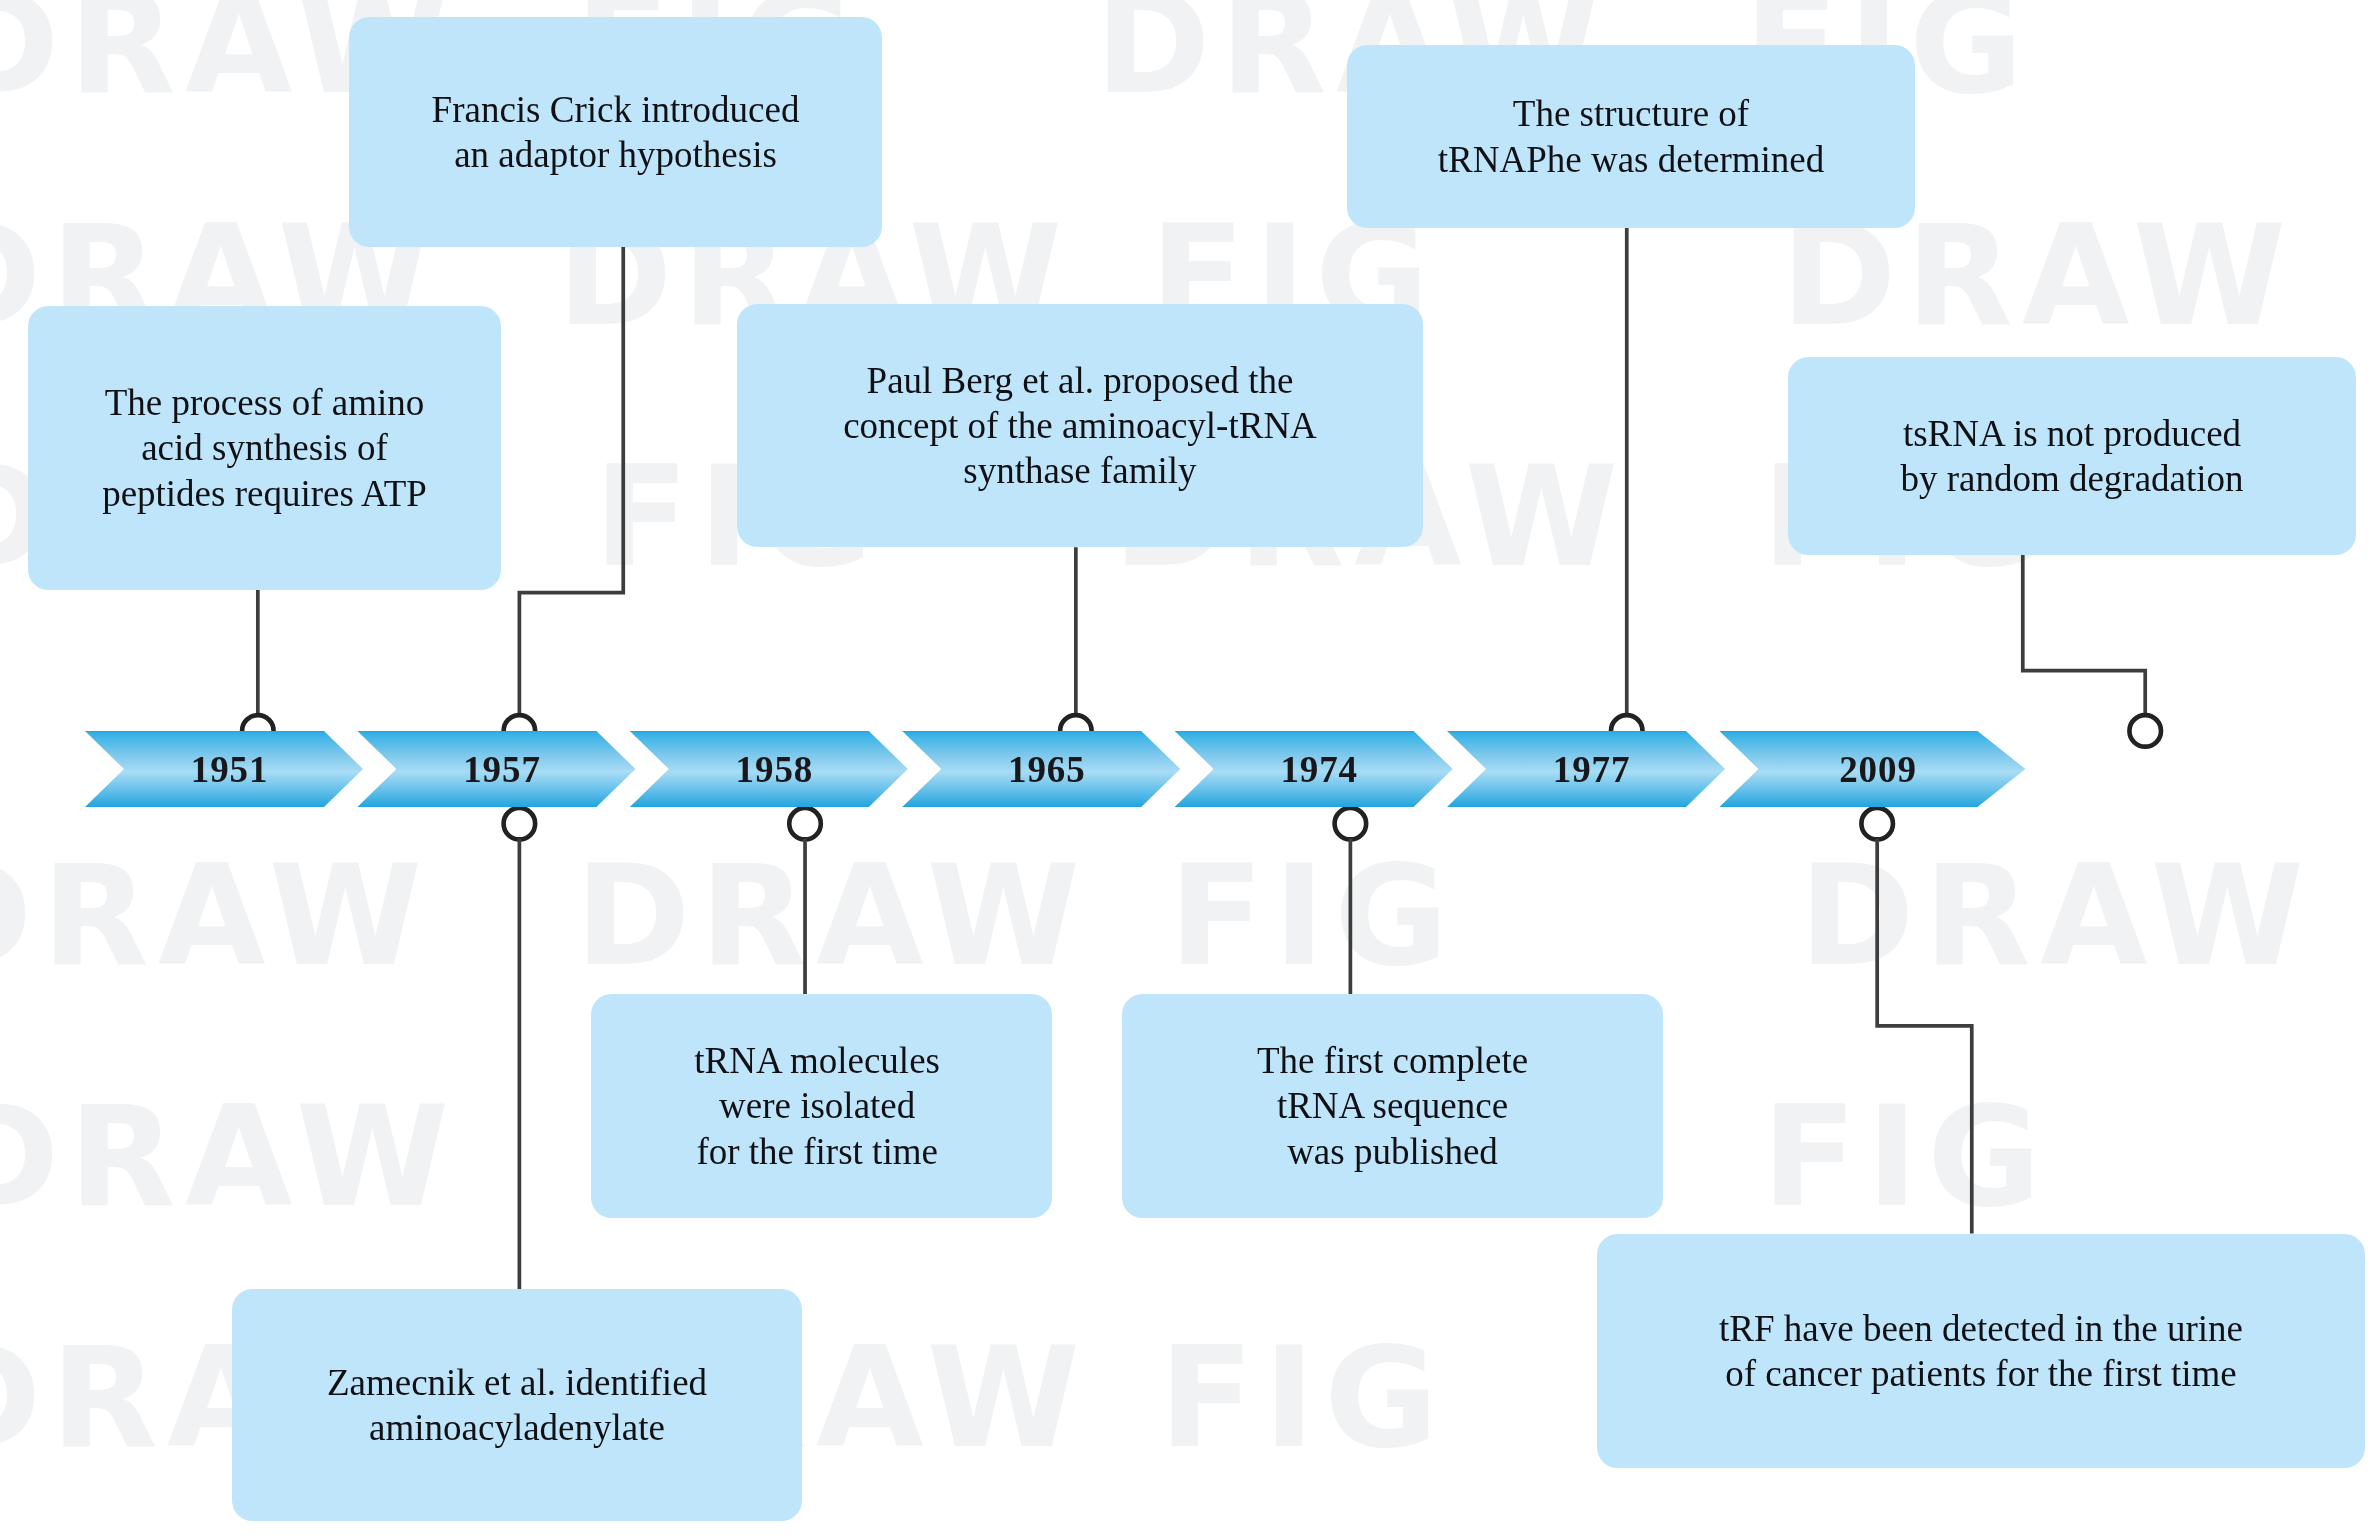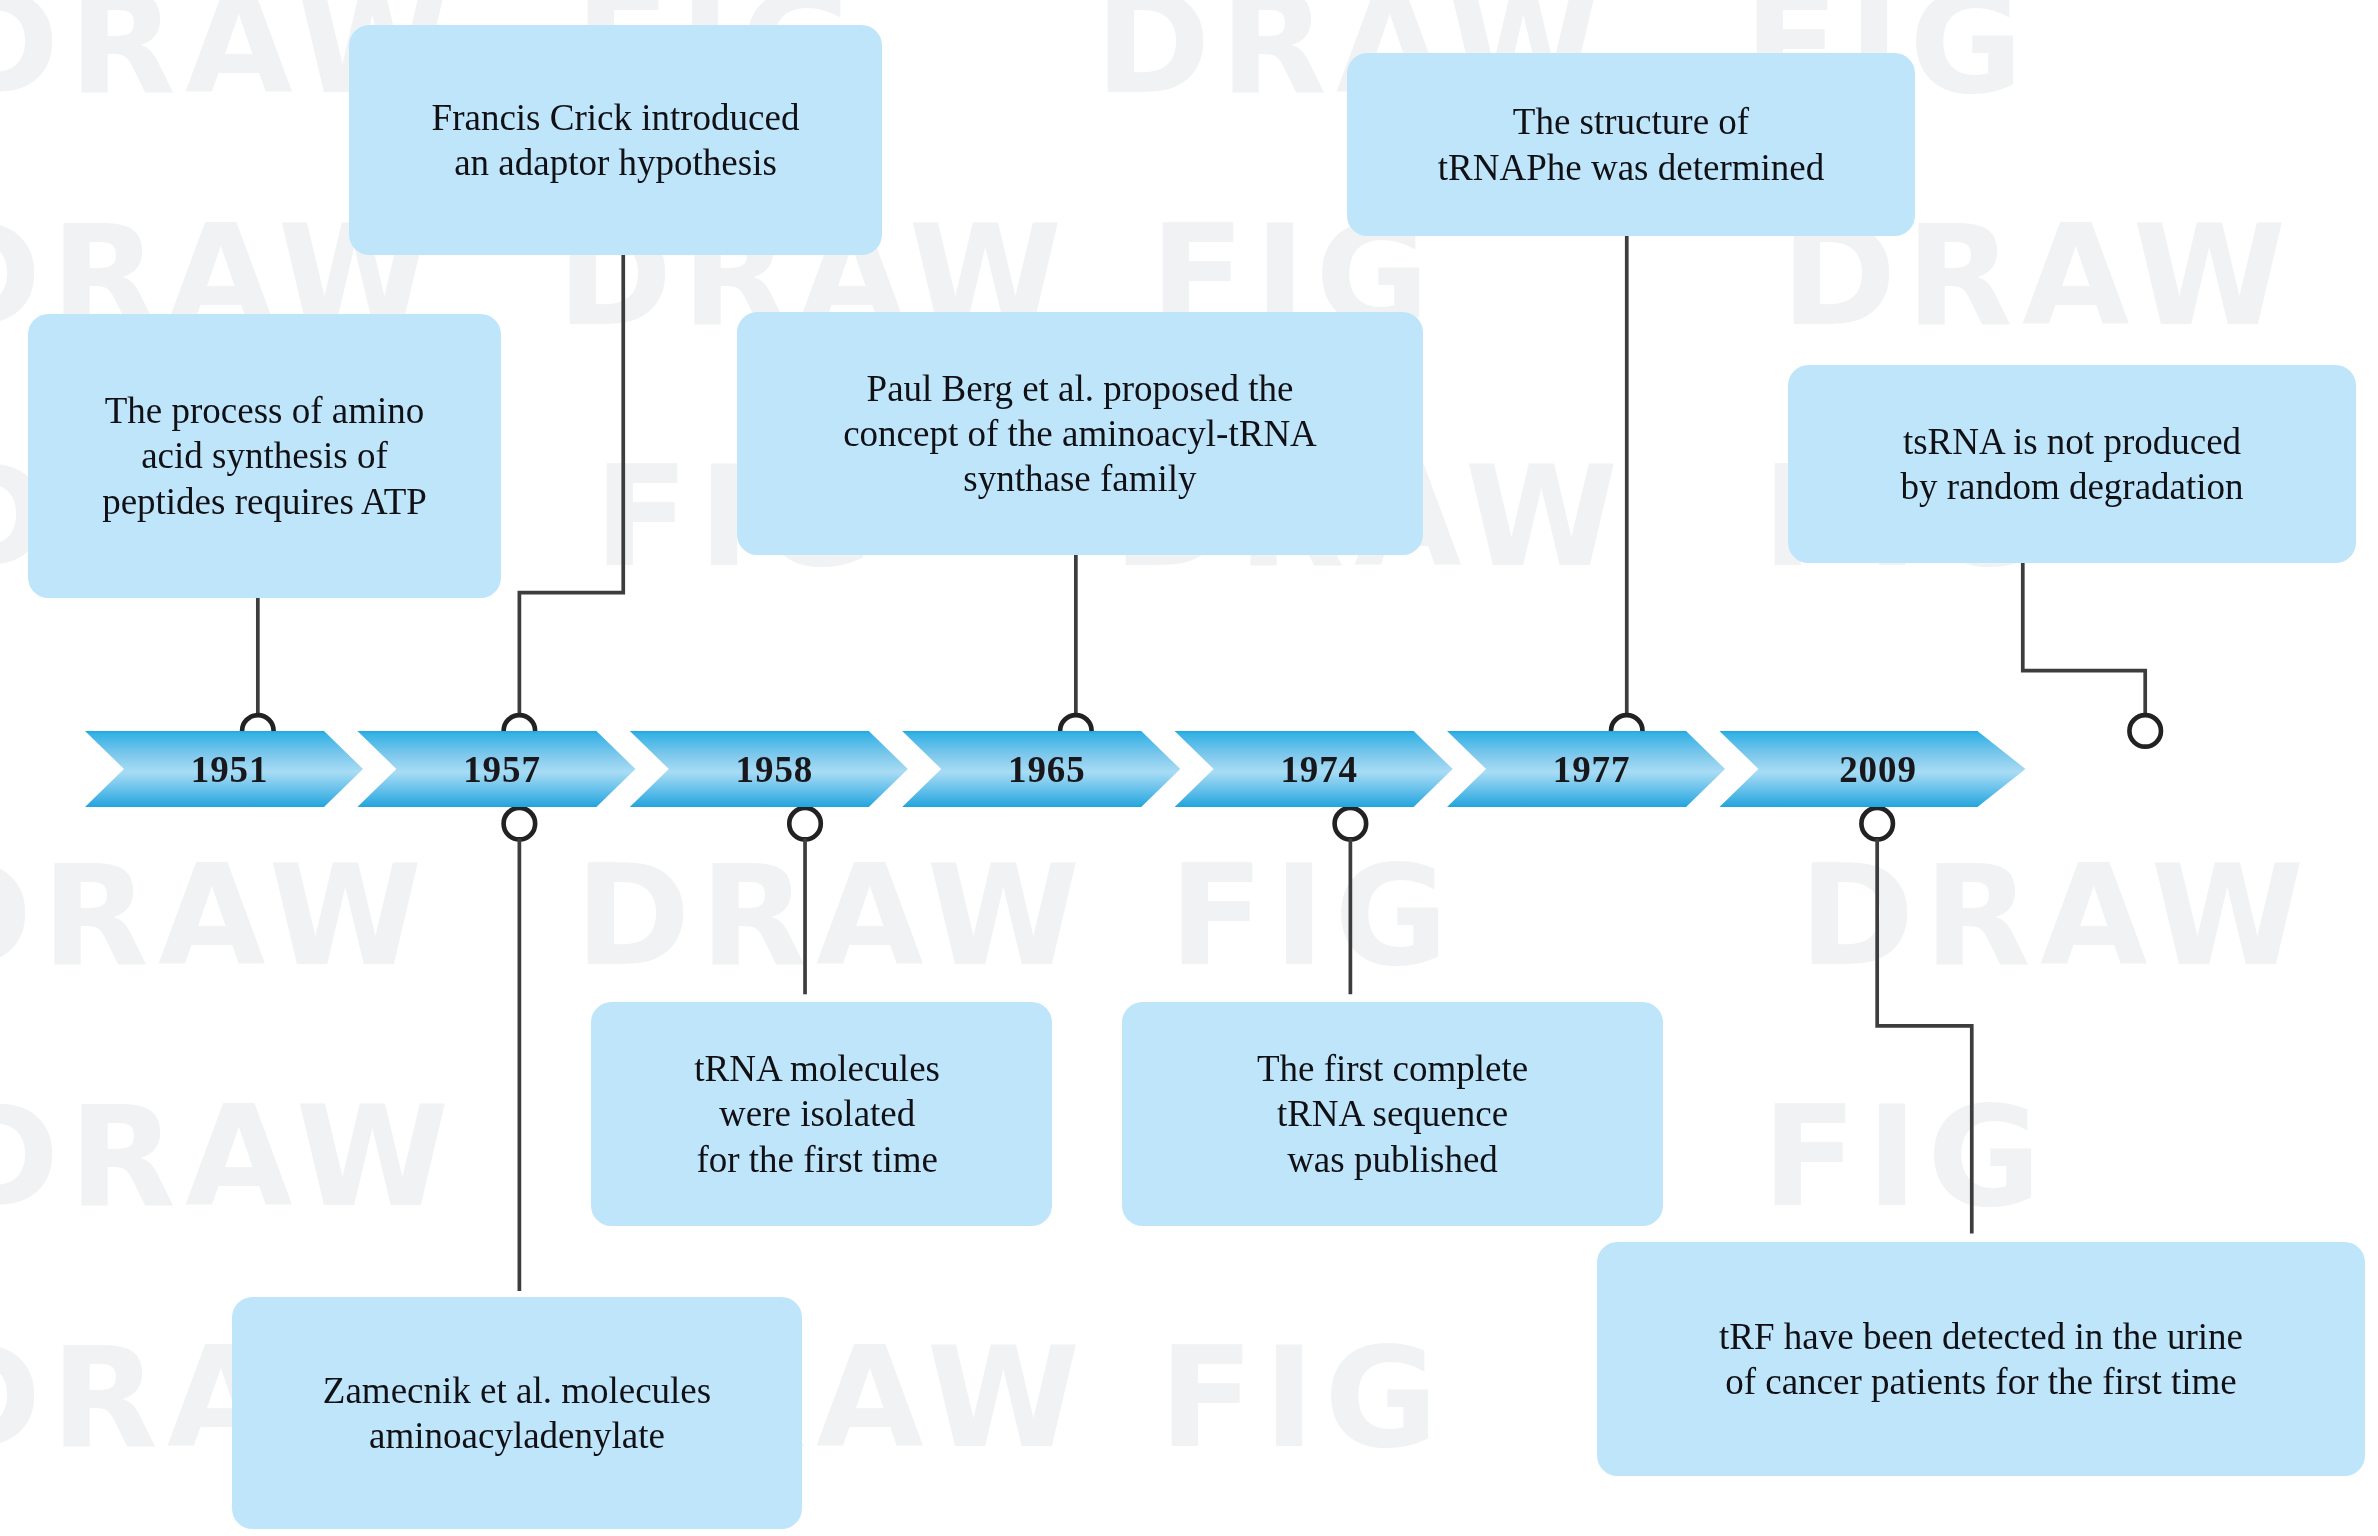--- a/index.html
+++ b/index.html
@@ -100,21 +100,20 @@
   .callout {
     position: absolute;
     z-index: 3;
     background: #bfe5fb;
     border-radius: 20.4px;
     display: flex;
     align-items: center;
     justify-content: center;
     box-sizing: border-box;
     padding: 9.3px 16.7px;
-    margin-top: 8px;
   }
   .callout-text {
     font-family: "Liberation Serif", "DejaVu Serif", serif;
     font-size: 37px;
     line-height: 1.22;
     color: #111115;
     text-align: center;
     white-space: pre-line;
   }
 </style>
@@ -209,21 +208,21 @@
 acid synthesis of
 peptides requires ATP</span>
   </div>
 
   <div class="callout" style="left:349px; top:16.7px; width:533px; height:230px;">
     <span class="callout-text">Francis Crick introduced
 an adaptor hypothesis</span>
   </div>
 
   <div class="callout" style="left:232px; top:1289px; width:570px; height:232px;">
-    <span class="callout-text">Zamecnik et al. molecules
+    <span class="callout-text">Zamecnik et al. identified
 aminoacyladenylate</span>
   </div>
 
   <div class="callout" style="left:591px; top:994px; width:461px; height:224px;padding-left:8px;">
     <span class="callout-text">tRNA molecules
 were isolated
 for the first time</span>
   </div>
 
   <div class="callout" style="left:737px; top:304px; width:686px; height:243px;">

